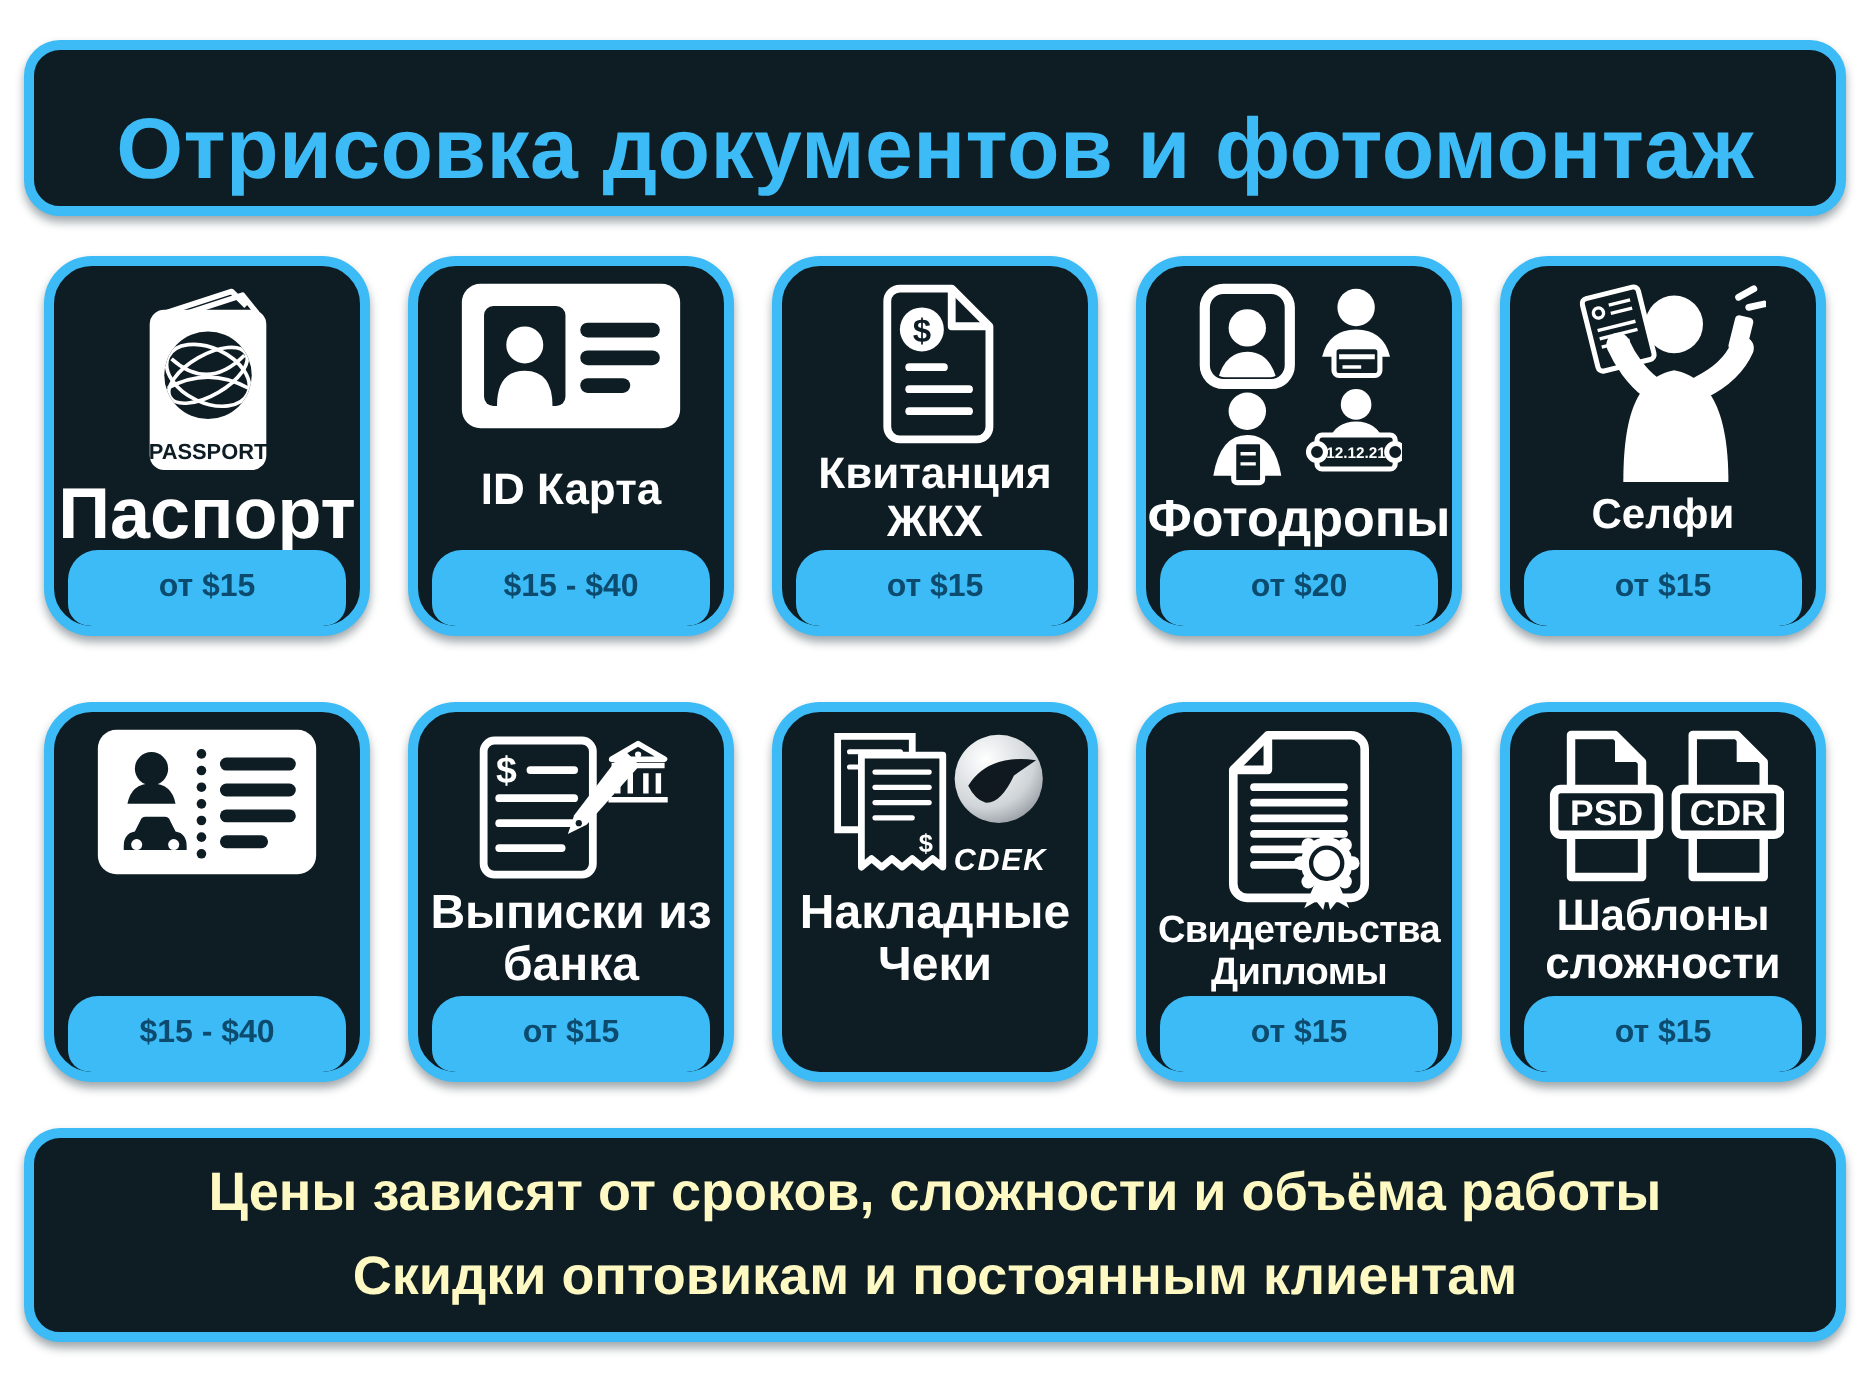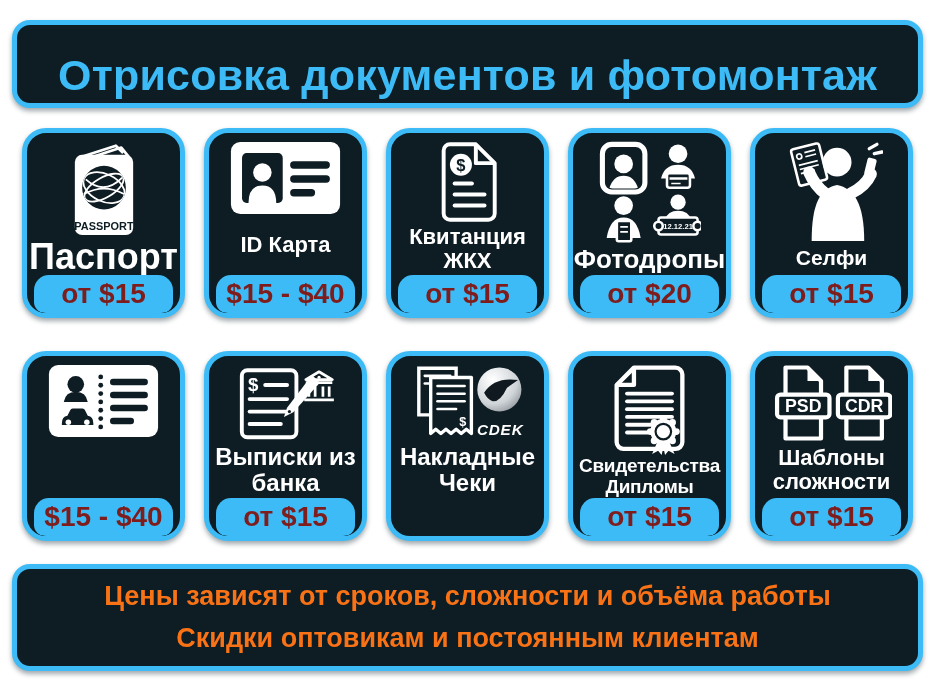--- a/index.html
+++ b/index.html
@@ -9,21 +9,21 @@
   }
   .banner{
     position:absolute;left:12px;right:12px;
     background:#0e1c23;border:5px solid #3cbbf6;border-radius:18px;
     display:flex;align-items:center;justify-content:center;
     box-shadow:0 3px 5px rgba(15,35,45,.4);
   }
   #header{top:20px;height:78px;}
   #header .hdr-text{color:#3cbbf6;font-size:43px;font-weight:bold;letter-spacing:.2px;margin-top:23px;}
   #footer{top:564px;height:97px;flex-direction:column;text-align:center;}
-  #footer .ftr-line{color:#f97316;font-size:27px;font-weight:bold;line-height:1.52;}
+  #footer .ftr-line{color:#fef9c3;font-size:27px;font-weight:bold;line-height:1.52;}
   .grid{
     position:absolute;left:22px;top:128px;
     display:grid;grid-template-columns:repeat(5,163px);column-gap:19px;row-gap:33px;
   }
   .card{
     width:163px;height:190px;box-sizing:border-box;
     background:#0e1c23;border:5px solid #3cbbf6;border-radius:24px;
     position:relative;overflow:hidden;cursor:pointer;
     display:flex;flex-direction:column;align-items:center;
     padding-bottom:38px;box-shadow:0 3px 5px rgba(15,35,45,.4);
@@ -34,21 +34,21 @@
     text-align:center;color:#ffffff;font-weight:bold;line-height:1.1;
     padding:0 5px;width:100%;box-sizing:border-box;
   }
   .fs30{font-size:21px}.fs28{font-size:36px}.fs26{font-size:26px}
   .fs25{font-size:24px}.fs23{font-size:22px}.fs22{font-size:22px}
   .fs19{font-size:19px;letter-spacing:-.3px}
   .badge{
     position:absolute;bottom:0;left:7px;right:7px;height:38px;
     background:#3cbbf6;border-radius:15px 15px 11px 11px;
     display:flex;align-items:center;justify-content:center;
-    color:#7f1d1d;font-size:28px;font-weight:bold;
+    color:#0c4a6e;font-size:16px;font-weight:bold;
   }
   svg text{font-family:"Liberation Sans",sans-serif;}
 </style>
 </head>
 <body>
 
 <div class="banner" id="header">
   <div class="hdr-text">Отрисовка документов и фотомонтаж</div>
 </div>
 

